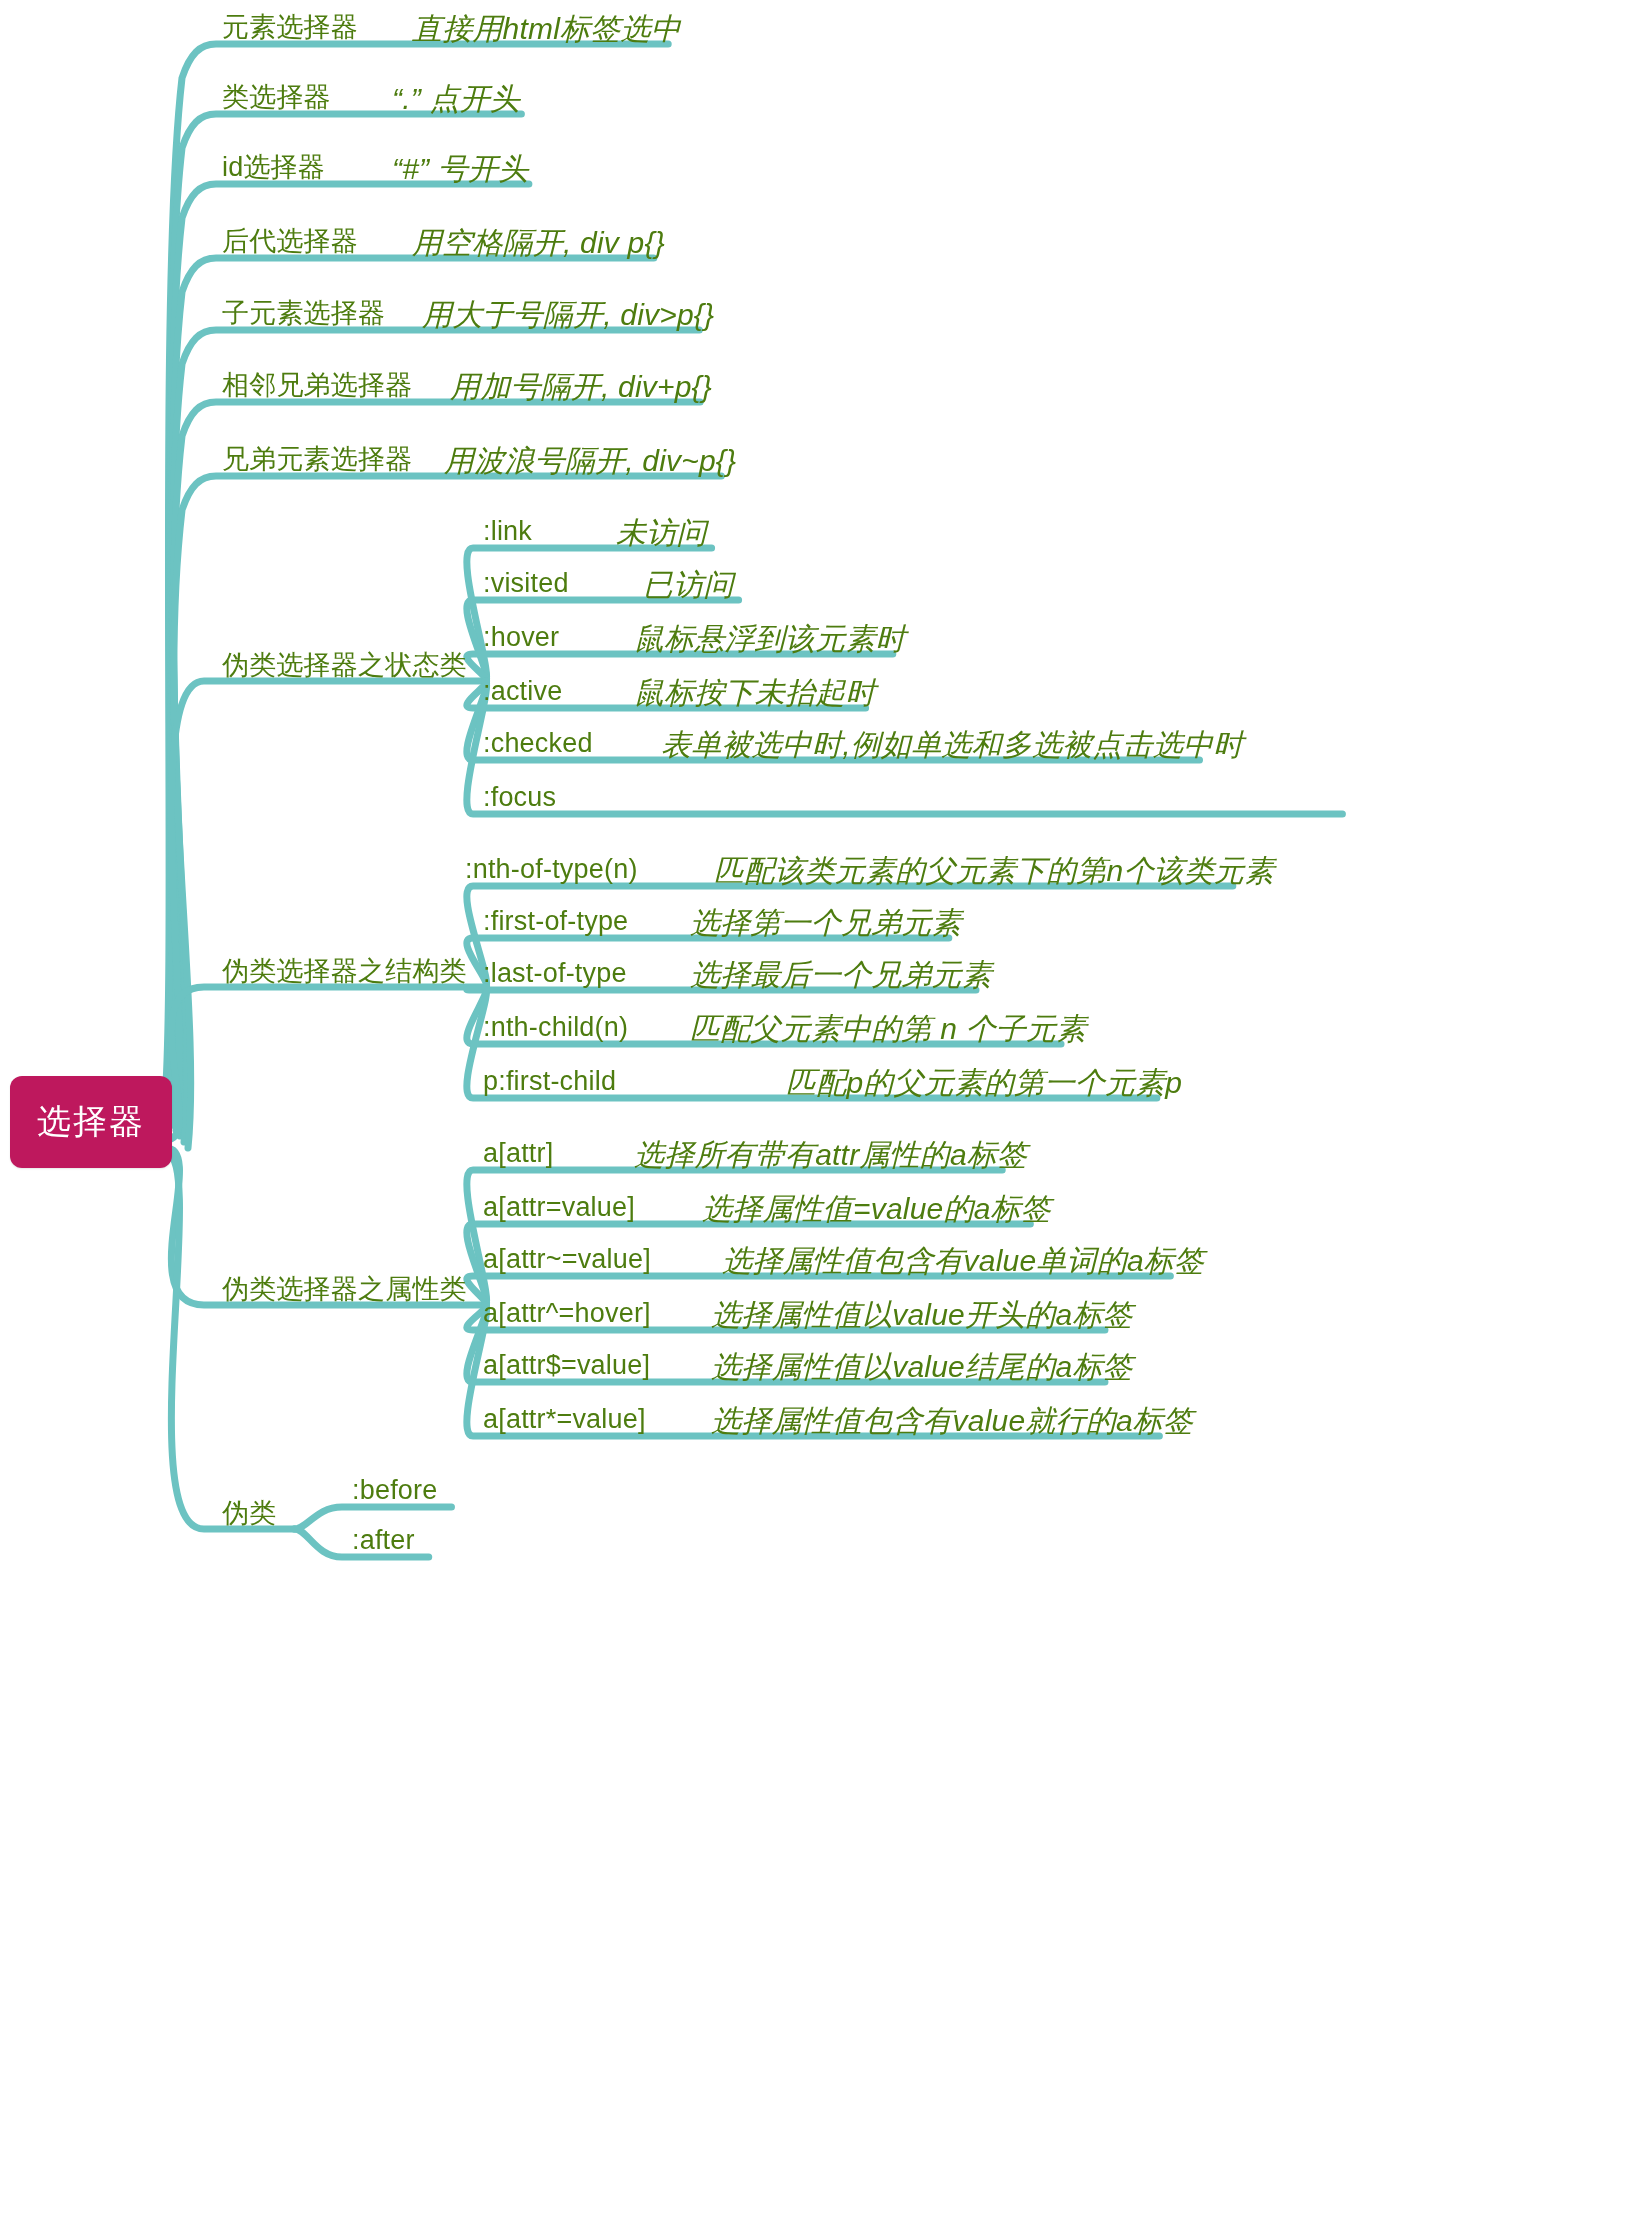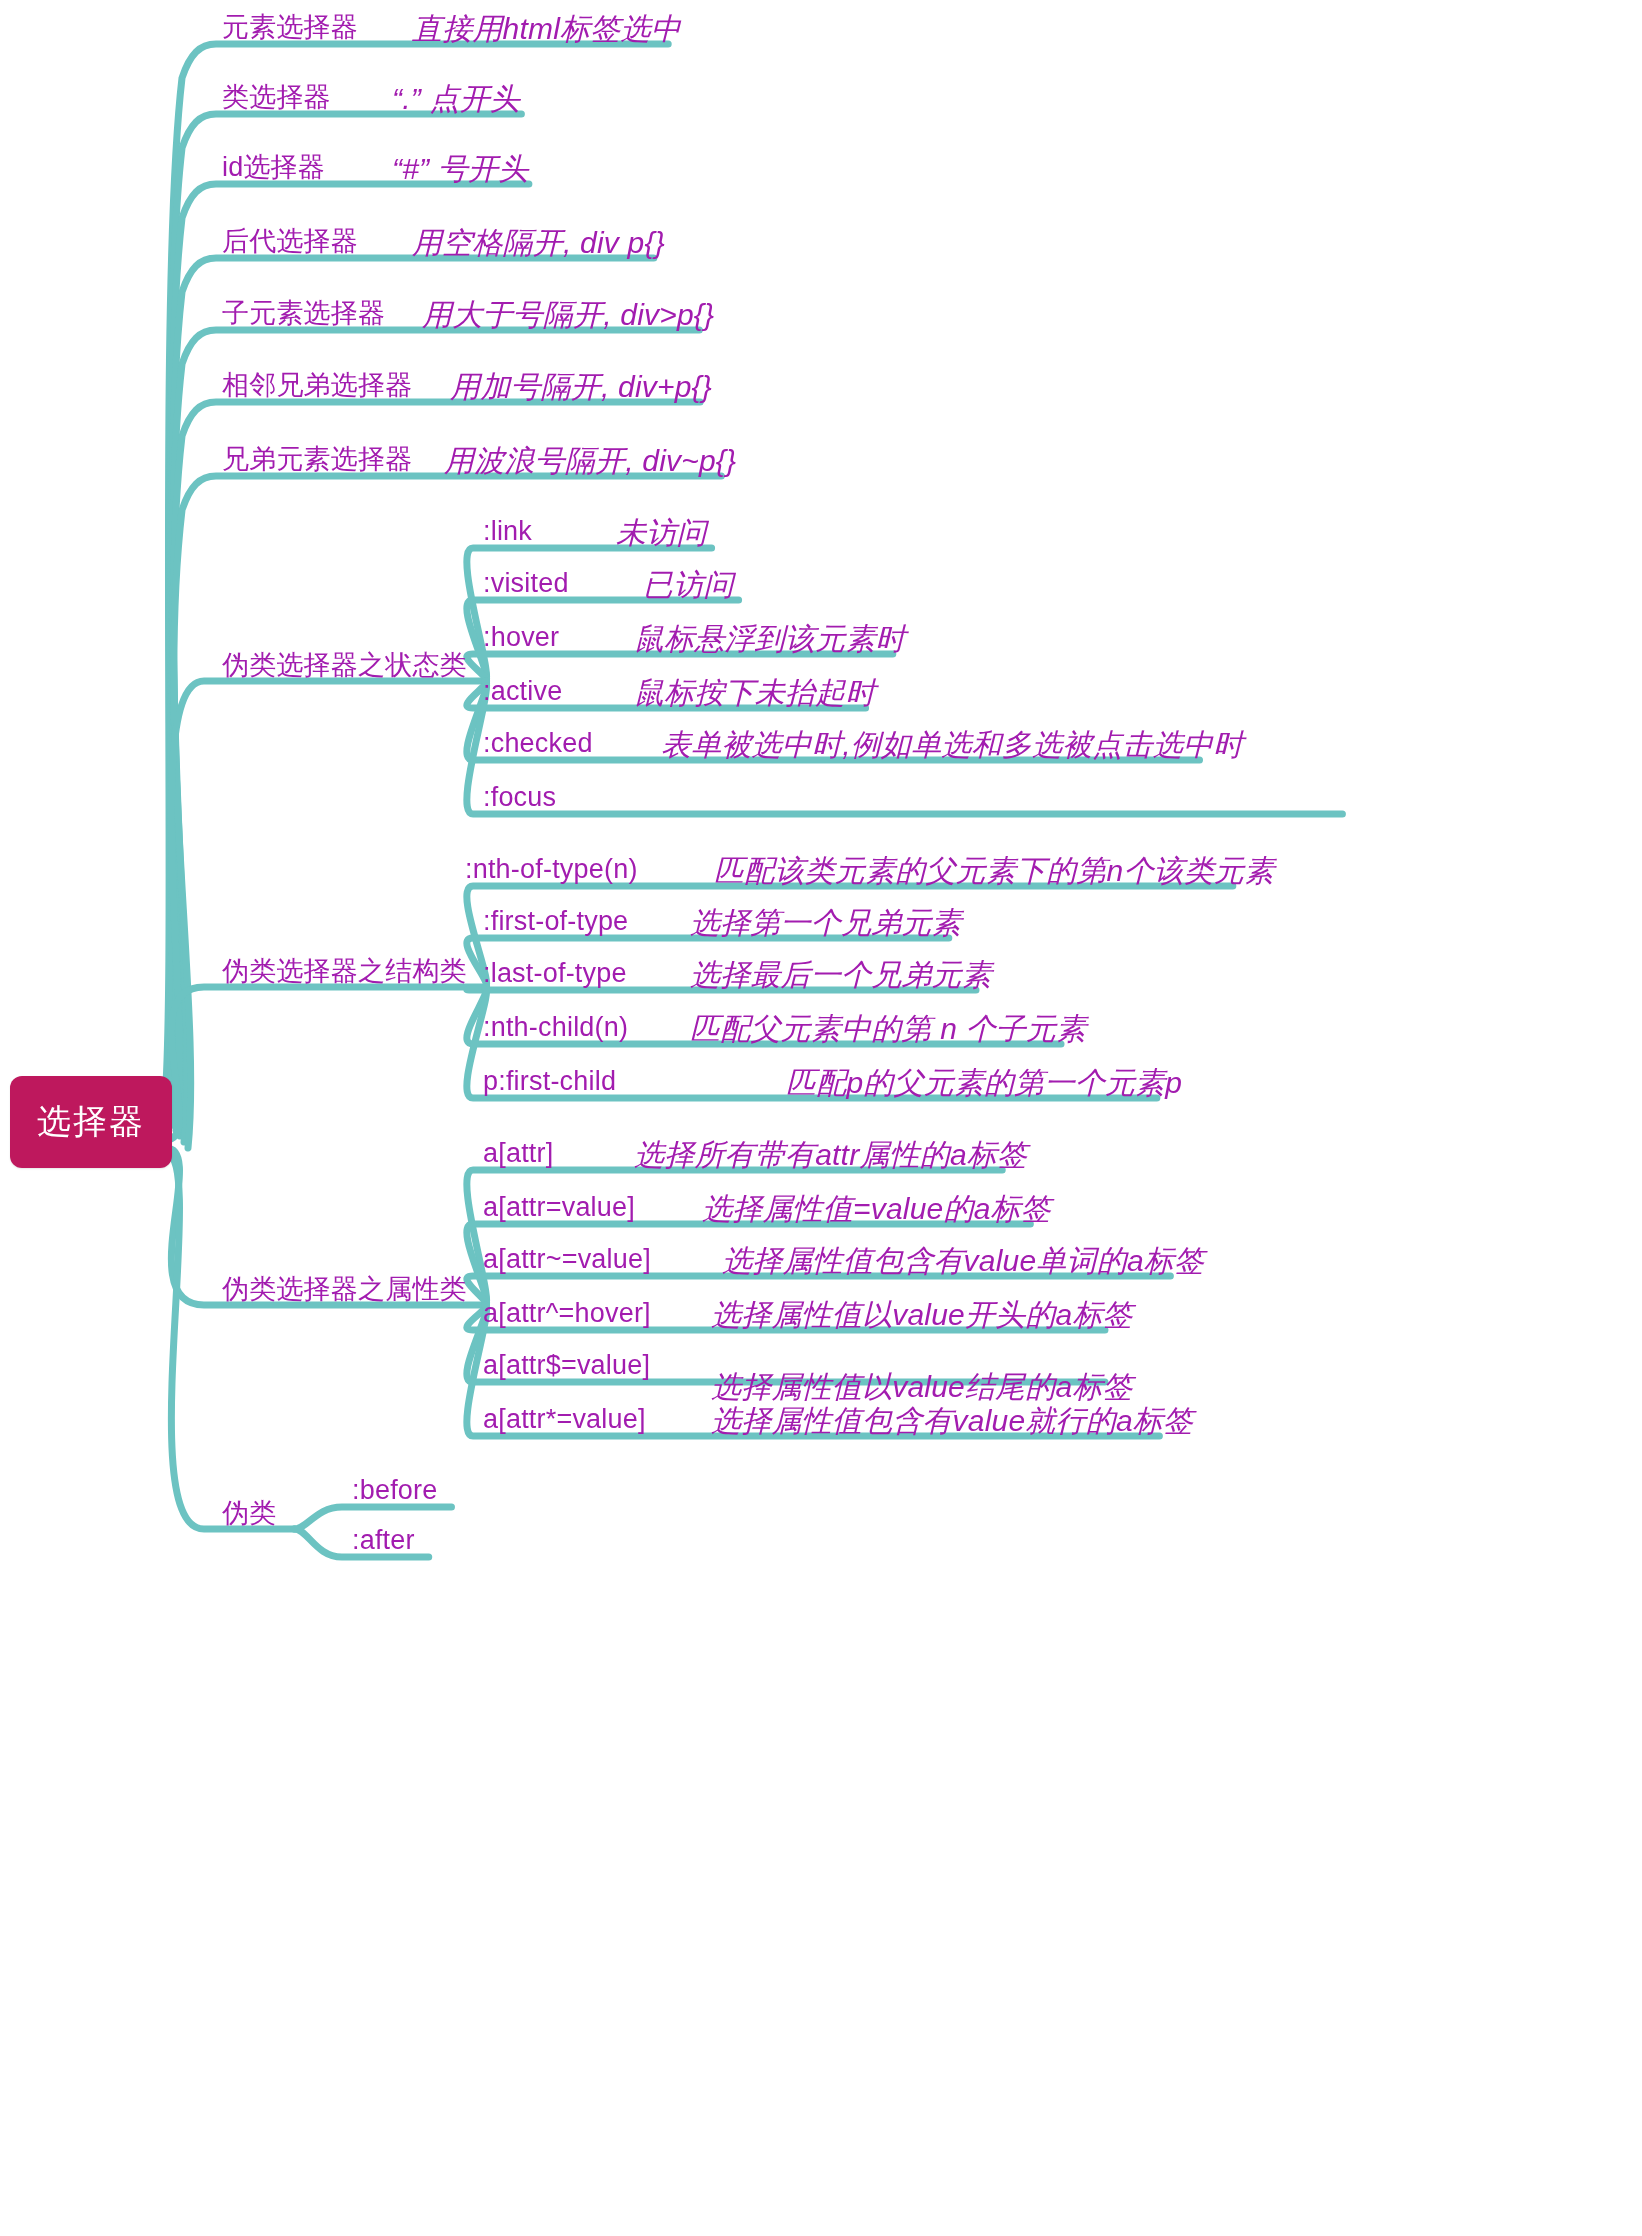--- a/index.html
+++ b/index.html
@@ -5,21 +5,21 @@
   html,body{margin:0;padding:0;background:#ffffff;}
   body{
     width:1642px;height:2236px;position:relative;overflow:hidden;
     font-family:"Liberation Sans","DejaVu Sans",sans-serif;
     -webkit-font-smoothing:antialiased;
   }
   #canvas{position:absolute;inset:0;width:1642px;height:2236px;}
   svg#links{position:absolute;left:0;top:0;width:1642px;height:2236px;}
   svg#links path{fill:none;stroke:#6cc3c2;stroke-width:7;stroke-linecap:round;stroke-linejoin:round;}
 
-  .node{position:absolute;white-space:nowrap;color:#a21caf;}
+  .node{position:absolute;white-space:nowrap;color:#4d7c0f;}
   .label{font-size:27px;line-height:1;letter-spacing:0.2px;}
   .desc{font-size:30px;line-height:1;letter-spacing:0.2px;font-style:italic;}
 
   .root{
     position:absolute;
     background:#be185d;color:#ffffff;
     border-radius:12px;
     font-size:34px;
     padding:16px 22px;
     letter-spacing:2px;
@@ -228,21 +228,21 @@
   <div class="node label" style="left:483px;top:1300px;">
     <span>a[attr^=hover]</span>
   </div>
   <div class="node desc" style="left:711px;top:1300px;">
     <span>选择属性值以value开头的a标签</span>
   </div>
 
   <div class="node label" style="left:483px;top:1352px;">
     <span>a[attr$=value]</span>
   </div>
-  <div class="node desc" style="left:711px;top:1352px;margin-top:20px;">
+  <div class="node desc" style="left:711px;top:1352px;">
     <span>选择属性值以value结尾的a标签</span>
   </div>
 
   <div class="node label" style="left:483px;top:1406px;">
     <span>a[attr*=value]</span>
   </div>
   <div class="node desc" style="left:711px;top:1406px;">
     <span>选择属性值包含有value就行的a标签</span>
   </div>
 

